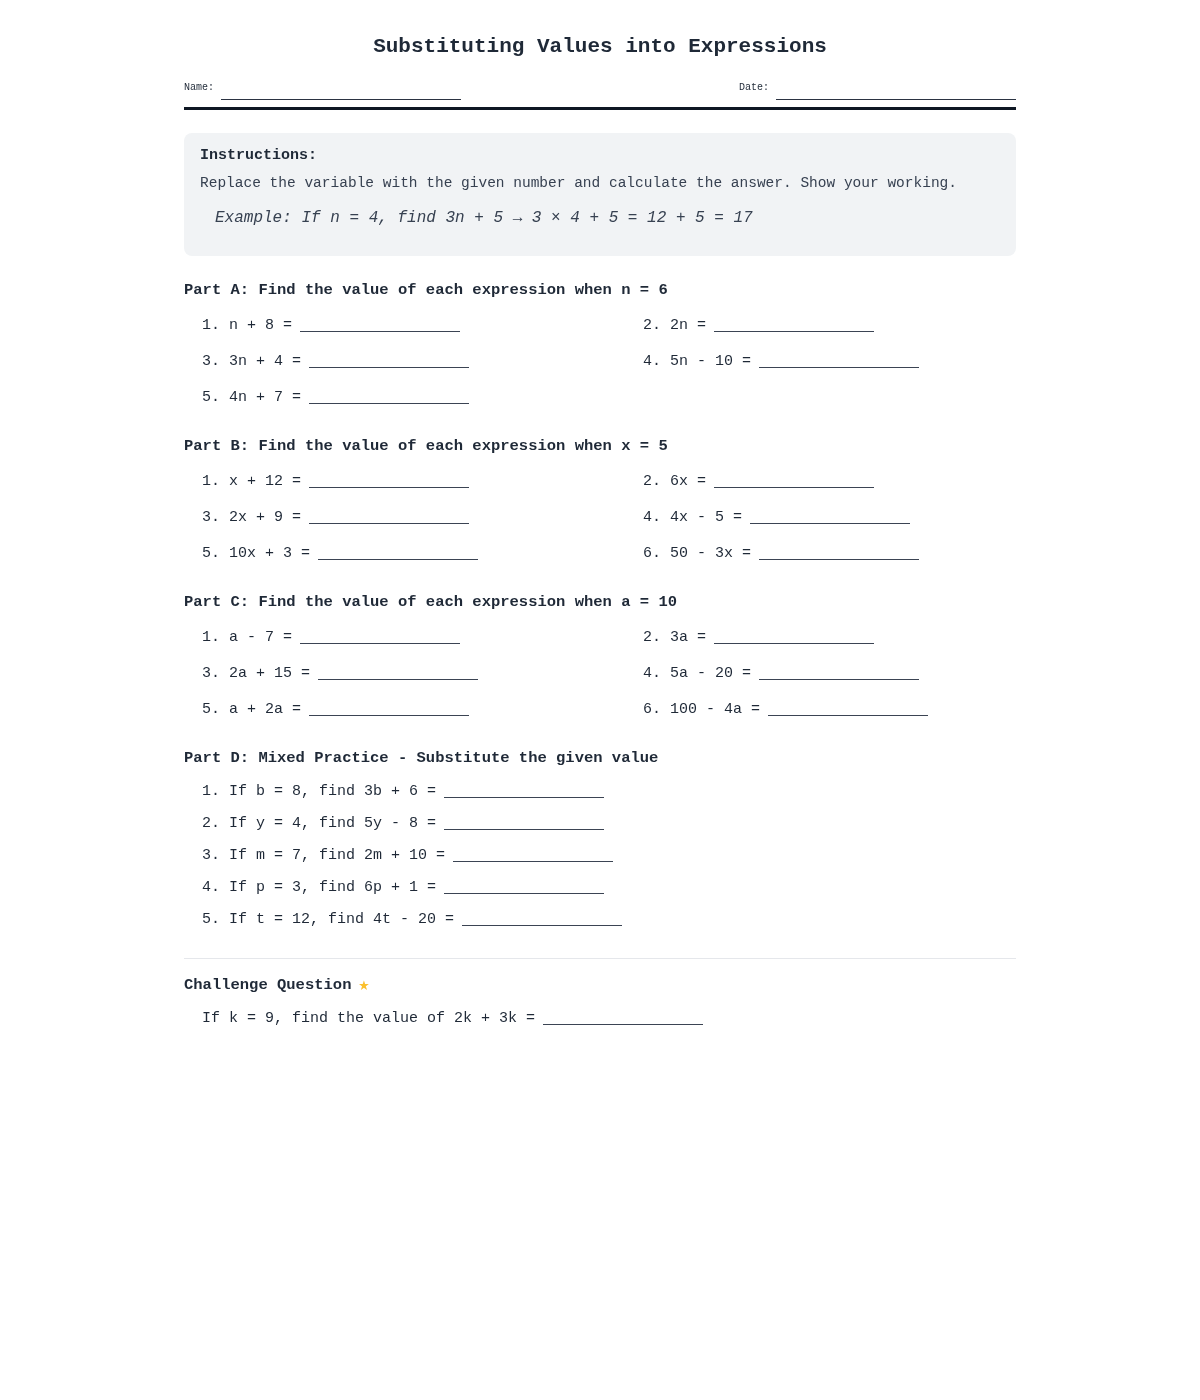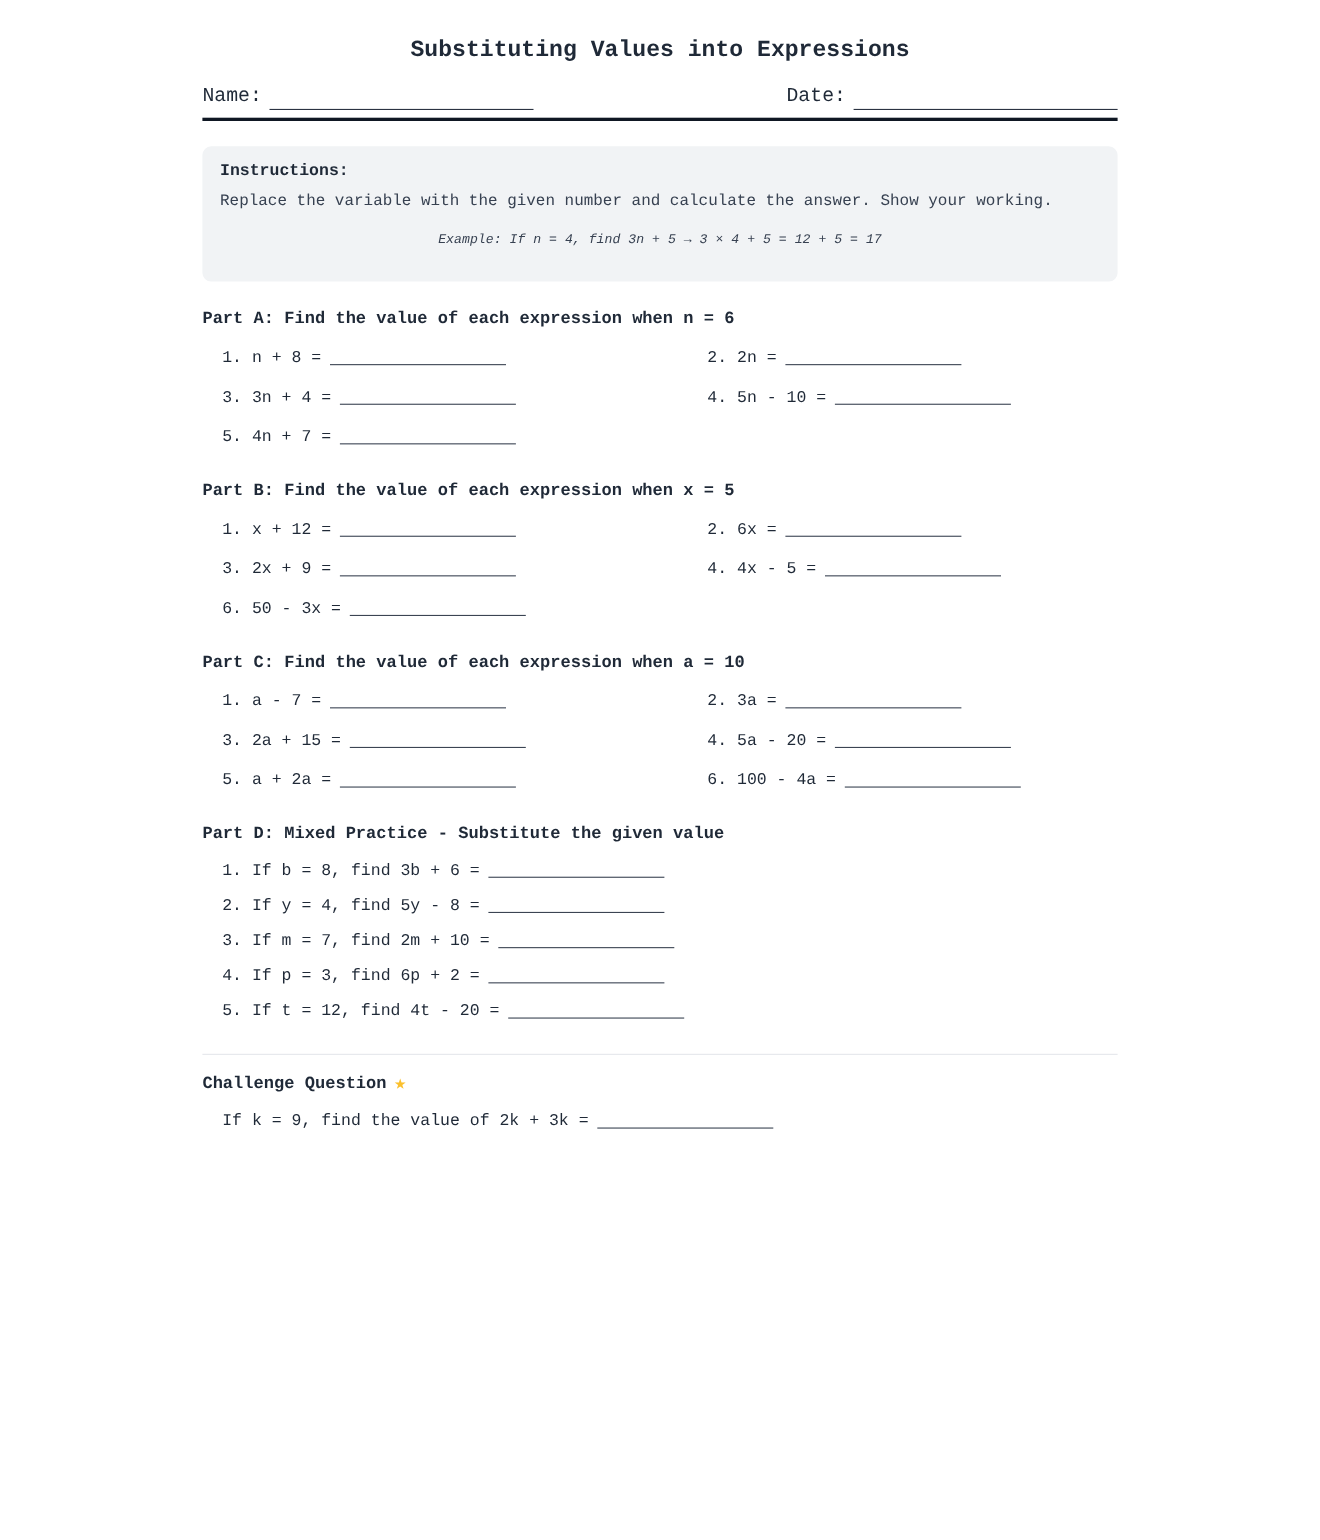--- a/index.html
+++ b/index.html
@@ -22,21 +22,21 @@
     line-height: 26px;
     font-weight: bold;
     text-align: center;
     color: #1f2937;
     margin: 0 0 18px 0;
   }
   .name-date-row {
     display: flex;
     justify-content: space-between;
     align-items: center;
-    font-size: 18px;
+    font-size: 10px;
     line-height: 20px;
     color: #1f2937;
     margin-bottom: 9px;
   }
   .field { display: flex; align-items: flex-end; }
   .field-label { margin-right: 7px; }
   .field-line {
     display: inline-block;
     width: 240px;
     height: 15px;
@@ -60,26 +60,25 @@
     color: #1f2937;
     margin: 0 0 7px 0;
   }
   .instructions-body {
     font-size: 14.5px;
     line-height: 20px;
     color: #374151;
     margin: 0 0 7px 0;
   }
   .instructions-example {
-    font-size: 12px;
+    font-size: 16px;
     line-height: 20px;
     color: #374151;
     font-style: italic;
     margin: 15px;
-    text-align: center;
   }
   .section-heading {
     font-size: 15.5px;
     line-height: 20px;
     font-weight: bold;
     color: #1f2937;
     margin: 20px 0 8px 0;
   }
   .section-heading.first { margin-top: 24px; }
   .grid-two {
@@ -151,39 +150,40 @@
     <div class="prob"><span>4. 5n - 10 =</span><span class="blank"></span></div>
     <div class="prob"><span>5. 4n + 7 =</span><span class="blank"></span></div>
   </div>
 
   <h2 class="section-heading">Part B: Find the value of each expression when x = 5</h2>
   <div class="grid-two">
     <div class="prob"><span>1. x + 12 =</span><span class="blank"></span></div>
     <div class="prob"><span>2. 6x =</span><span class="blank"></span></div>
     <div class="prob"><span>3. 2x + 9 =</span><span class="blank"></span></div>
     <div class="prob"><span>4. 4x - 5 =</span><span class="blank"></span></div>
+    <div class="prob"><span>5. 10x + 3 =</span><span class="blank"></span></div>
     <div class="prob"><span>6. 50 - 3x =</span><span class="blank"></span></div>
   </div>
 
   <h2 class="section-heading">Part C: Find the value of each expression when a = 10</h2>
   <div class="grid-two">
     <div class="prob"><span>1. a - 7 =</span><span class="blank"></span></div>
     <div class="prob"><span>2. 3a =</span><span class="blank"></span></div>
     <div class="prob"><span>3. 2a + 15 =</span><span class="blank"></span></div>
     <div class="prob"><span>4. 5a - 20 =</span><span class="blank"></span></div>
     <div class="prob"><span>5. a + 2a =</span><span class="blank"></span></div>
     <div class="prob"><span>6. 100 - 4a =</span><span class="blank"></span></div>
   </div>
 
   <h2 class="section-heading">Part D: Mixed Practice - Substitute the given value</h2>
   <div class="grid-one">
     <div class="prob"><span>1. If b = 8, find 3b + 6 =</span><span class="blank"></span></div>
     <div class="prob"><span>2. If y = 4, find 5y - 8 =</span><span class="blank"></span></div>
     <div class="prob"><span>3. If m = 7, find 2m + 10 =</span><span class="blank"></span></div>
-    <div class="prob"><span>4. If p = 3, find 6p + 2 =</span><span class="blank"></span></div>
+    <div class="prob"><span>4. If p = 3, find 6p + 1 =</span><span class="blank"></span></div>
     <div class="prob"><span>5. If t = 12, find 4t - 20 =</span><span class="blank"></span></div>
   </div>
 
   <hr class="light-divider">
 
   <h2 class="section-heading challenge-heading"><span>Challenge Question</span><span class="star">★</span></h2>
   <div class="prob compact"><span>If k = 9, find the value of 2k + 3k =</span><span class="blank"></span></div>
 
 </div>
 

